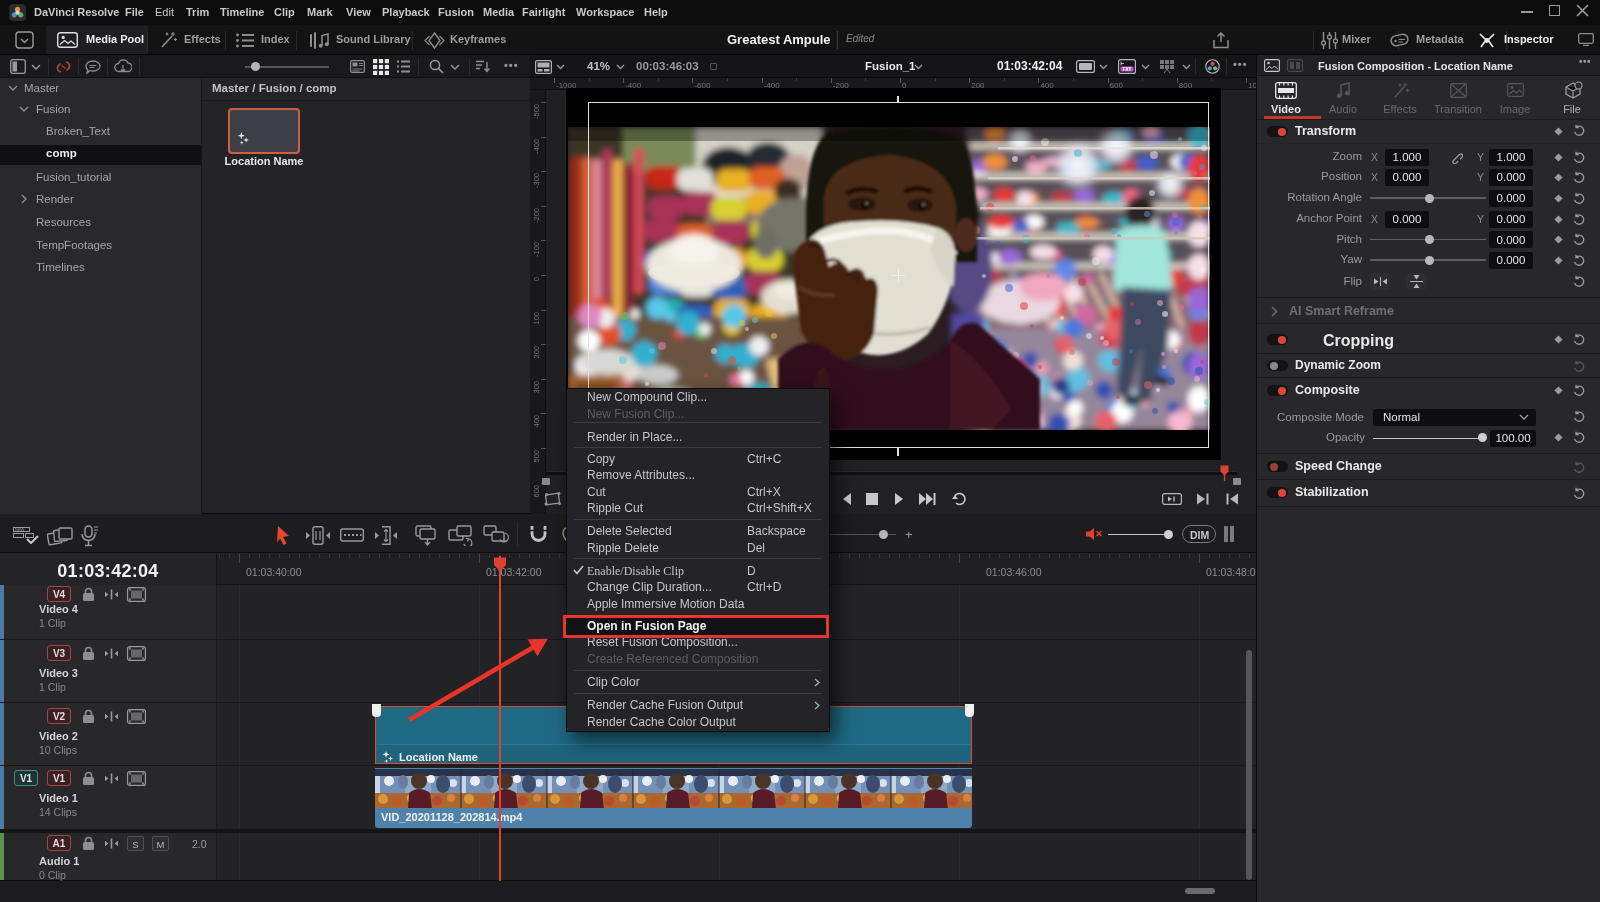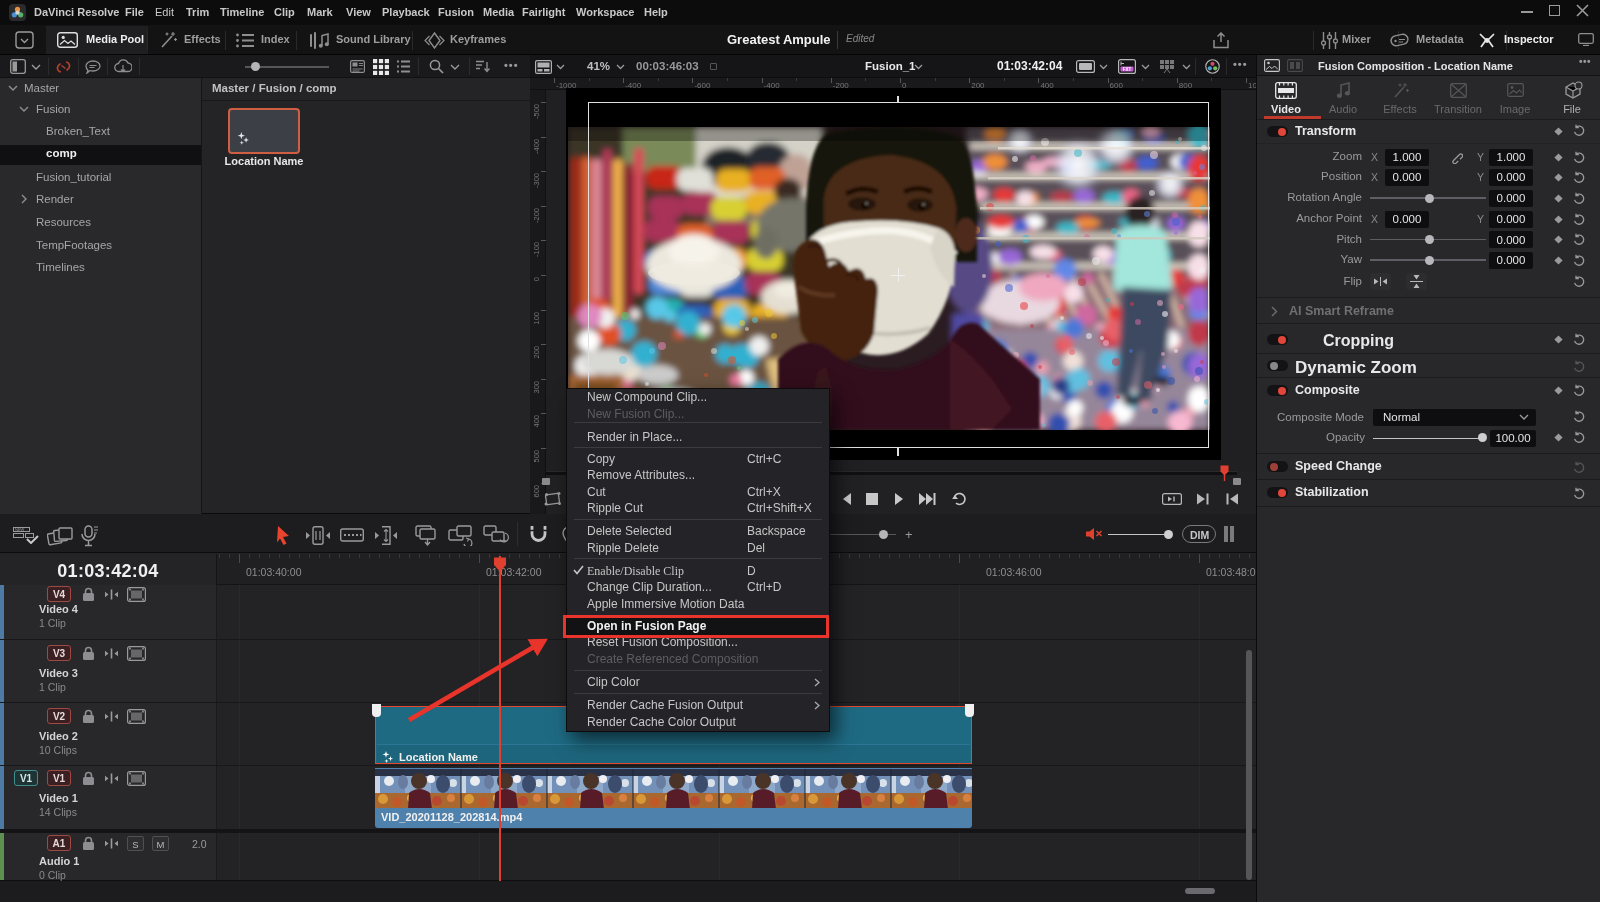--- a/index.html
+++ b/index.html
@@ -1026,21 +1026,21 @@
     <svg class="abs" style="left:297px;top:280px;" width="9" height="9" viewBox="0 0 9 9">
         <rect x="1.6" y="1.6" width="5.8" height="5.8" transform="rotate(45 4.5 4.5)" fill="#9a9a9e"></rect>
       </svg>
     <svg class="abs" style="left:316px;top:278px;" width="13" height="13" viewBox="0 0 13 13">
         <path d="M3 3.2 a4.6 4.6 0 1 1 -1.4 4.6 M3 0.8 v2.8 h2.8" fill="none" stroke="#9a9a9e" stroke-width="1.3"></path>
       </svg>
     <div class="abs" style="left:0;top:298px;width:344px;height:1px;background:#1b1b1d;"></div>
 
     <div class="abs" style="left:10px;top:305px;width:21px;height:11px;border-radius:6px;background:#131315;"></div>
     <div class="abs" style="left:13px;top:306.5px;width:8px;height:8px;border-radius:50%;background:#88888c;"></div>
-    <div class="txt" style="left:38px;top:303px;font-size:17px;font-weight:bold;color:#e8e8e8;">Dynamic Zoom</div>
+    <div class="txt" style="left:38px;top:303px;font-size:12px;font-weight:bold;color:#e8e8e8;">Dynamic Zoom</div>
     <svg class="abs" style="left:316px;top:305px;" width="13" height="13" viewBox="0 0 13 13">
         <path d="M3 3.2 a4.6 4.6 0 1 1 -1.4 4.6 M3 0.8 v2.8 h2.8" fill="none" stroke="#55555a" stroke-width="1.3"></path>
       </svg>
     <div class="abs" style="left:0;top:322px;width:344px;height:1px;background:#1b1b1d;"></div>
 
     <div class="abs" style="left:10px;top:330px;width:21px;height:11px;border-radius:6px;background:#131315;"></div>
     <div class="abs" style="left:21px;top:331.5px;width:8px;height:8px;border-radius:50%;background:#e0463a;"></div>
     <div class="txt" style="left:38px;top:328px;font-size:12.5px;font-weight:bold;color:#e8e8e8;">Composite</div>
     <svg class="abs" style="left:297px;top:331px;" width="9" height="9" viewBox="0 0 9 9">
         <rect x="1.6" y="1.6" width="5.8" height="5.8" transform="rotate(45 4.5 4.5)" fill="#9a9a9e"></rect>

